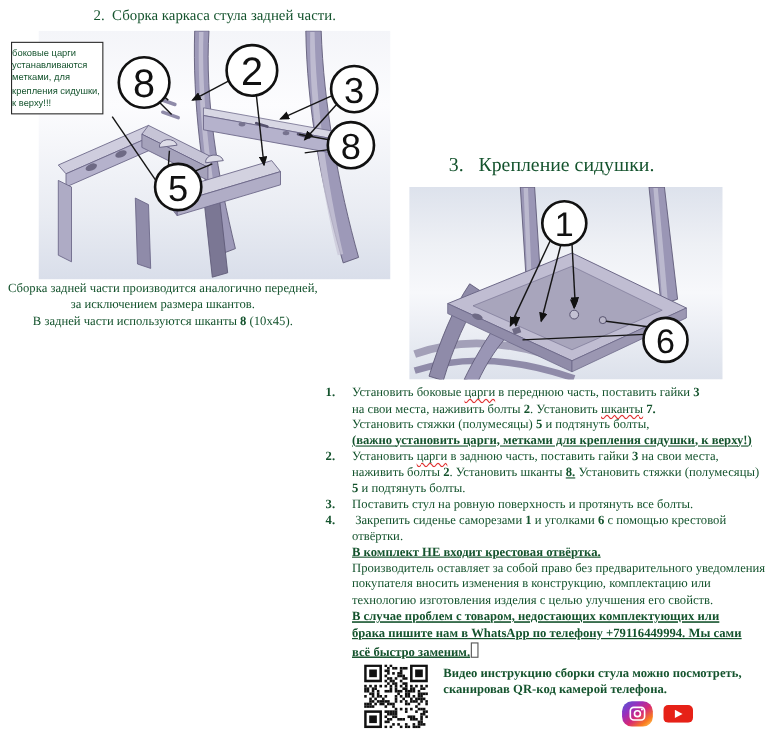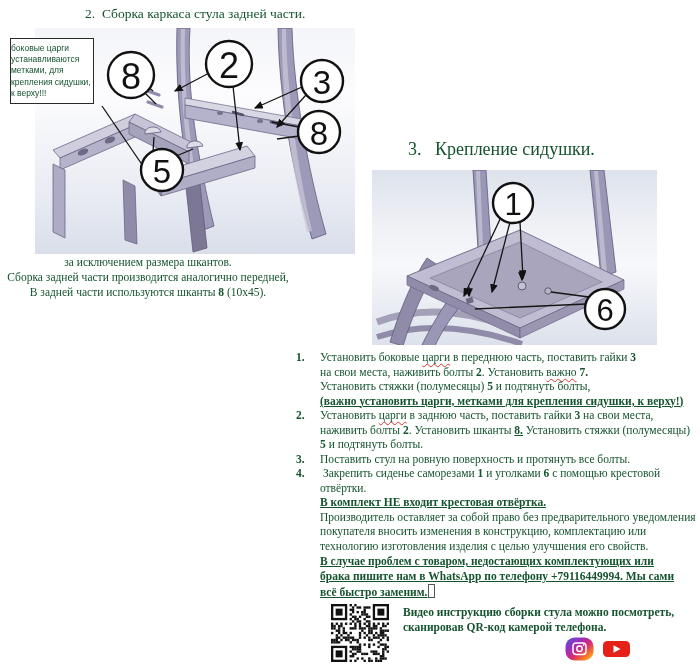--- a/index.html
+++ b/index.html
@@ -129,22 +129,22 @@
     </g>
     <g>
       <circle cx="127" cy="142" r="21" fill="#fff" stroke="#111" stroke-width="2.4"></circle>
       <text class="balloon-digit" x="127" y="143" font-size="33" text-anchor="middle" dominant-baseline="central" fill="#111">5</text>
     </g>
   </svg>
 
   <div class="abs notebox">боковые царги устанавливаются метками, для крепления сидушки, к верху!!!</div>
 
   <div class="abs caption">
+    <div class="cl">Сборка задней части производится аналогично передней,</div>
     <div class="cl">за исключением размера шкантов.</div>
-    <div class="cl">Сборка задней части производится аналогично передней,</div>
     <div class="cl"><span>В задней части используются шканты </span><span class="b">8</span><span> (10x45).</span></div>
   </div>
 
   <div class="abs h3">3.   Крепление сидушки.</div>
 
   <svg class="abs" style="left:372px;top:170px;" width="285" height="175" viewBox="0 0 285 175">
     <defs>
       <linearGradient id="bg2" x1="0" y1="0" x2="0" y2="1">
         <stop offset="0" stop-color="#dde2ec"></stop>
           <stop offset="0.3" stop-color="#eef0f5"></stop>
@@ -200,21 +200,21 @@
       <text class="balloon-digit" x="141" y="34" font-size="31" text-anchor="middle" dominant-baseline="central" fill="#111">1</text>
     </g>
     <g>
       <circle cx="233" cy="139" r="20" fill="#fff" stroke="#111" stroke-width="2.4"></circle>
       <text class="balloon-digit" x="233" y="140" font-size="31" text-anchor="middle" dominant-baseline="central" fill="#111">6</text>
     </g>
   </svg>
 
   <div class="abs list">
     <div class="ln"><span class="num">1.</span><span>Установить боковые </span><span class="sp">царги</span><span> в переднюю часть, поставить гайки </span><span class="b">3</span></div>
-    <div class="ln"><span class="num"></span><span>на свои места, наживить болты </span><span class="b">2</span><span>. Установить </span><span class="sp">важно</span><span> </span><span class="b">7.</span></div>
+    <div class="ln"><span class="num"></span><span>на свои места, наживить болты </span><span class="b">2</span><span>. Установить </span><span class="sp">шканты</span><span> </span><span class="b">7.</span></div>
     <div class="ln"><span class="num"></span><span>Установить стяжки (полумесяцы) </span><span class="b">5</span><span> и подтянуть болты,</span></div>
     <div class="ln"><span class="num"></span><span class="bu">(важно установить царги, метками для крепления сидушки, к верху!)</span></div>
     <div class="ln"><span class="num">2.</span><span>Установить </span><span class="sp">царги</span><span> в заднюю часть, поставить гайки </span><span class="b">3</span><span> на свои места,</span></div>
     <div class="ln"><span class="num"></span><span>наживить болты </span><span class="b">2</span><span>. Установить шканты </span><span class="bu">8.</span><span> Установить стяжки (полумесяцы)</span></div>
     <div class="ln"><span class="num"></span><span class="b">5</span><span> и подтянуть болты.</span></div>
     <div class="ln"><span class="num">3.</span><span>Поставить стул на ровную поверхность и протянуть все болты.</span></div>
     <div class="ln"><span class="num">4.</span><span> Закрепить сиденье саморезами </span><span class="b">1</span><span> и уголками </span><span class="b">6</span><span> с помощью крестовой</span></div>
     <div class="ln"><span class="num"></span><span>отвёртки.</span></div>
     <div class="ln"><span class="num"></span><span class="bu">В комплект НЕ входит крестовая отвёртка.</span></div>
     <div class="ln"><span class="num"></span><span>Производитель оставляет за собой право без предварительного уведомления</span></div>

